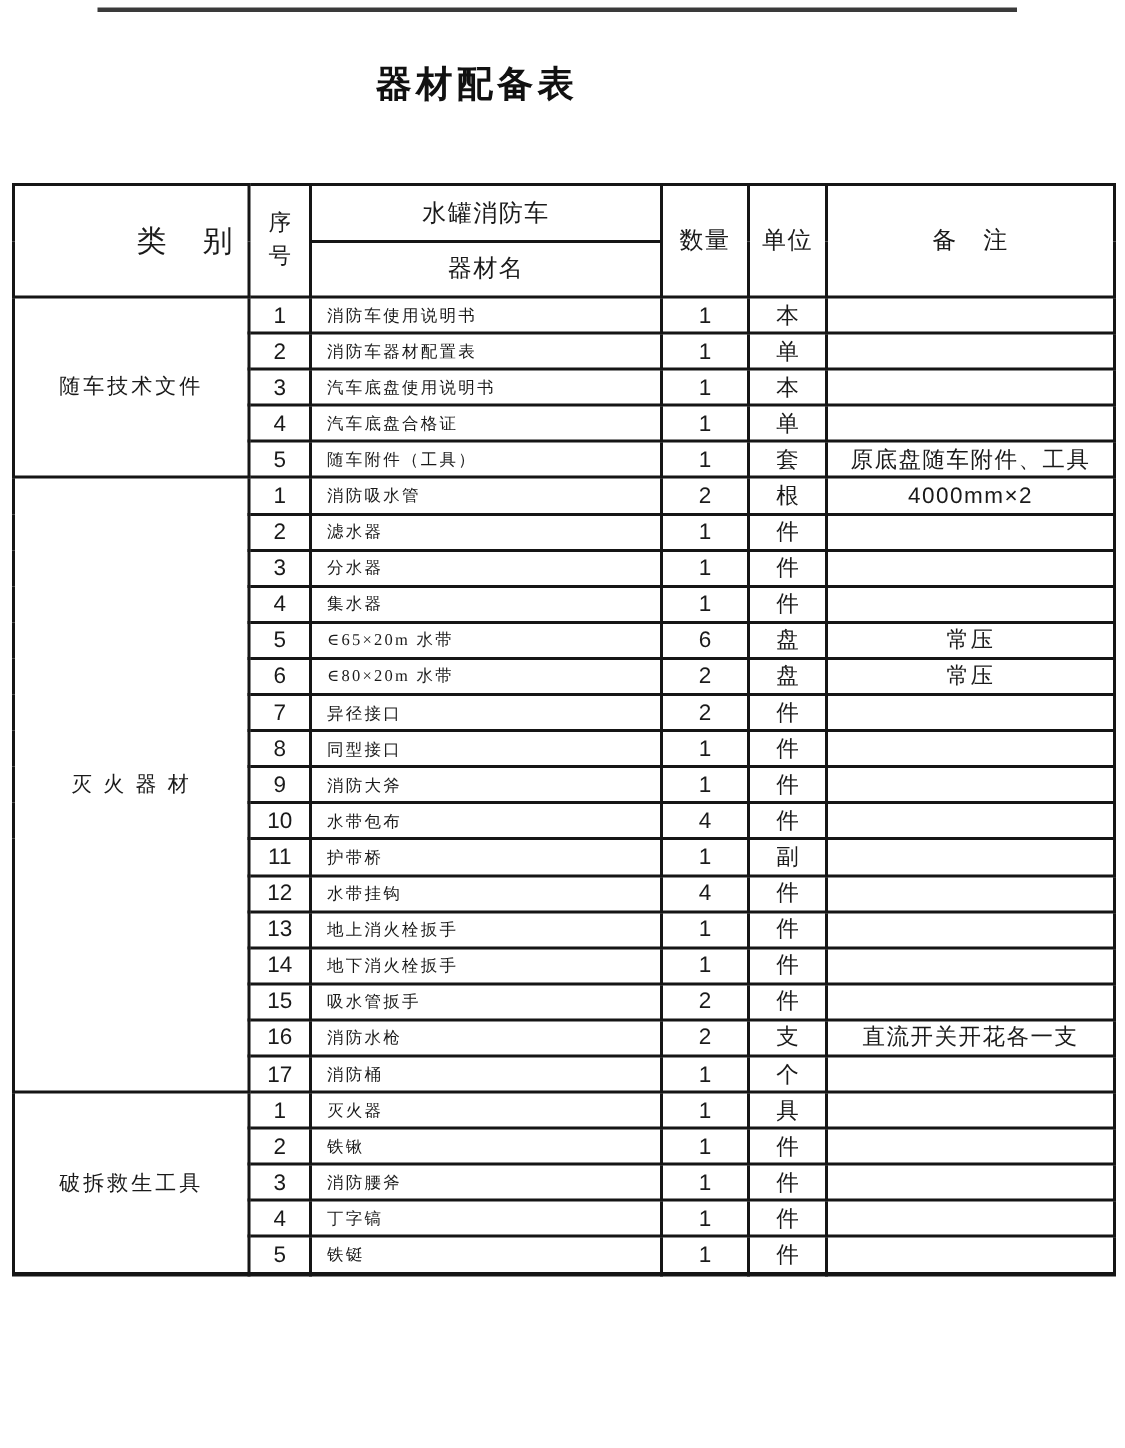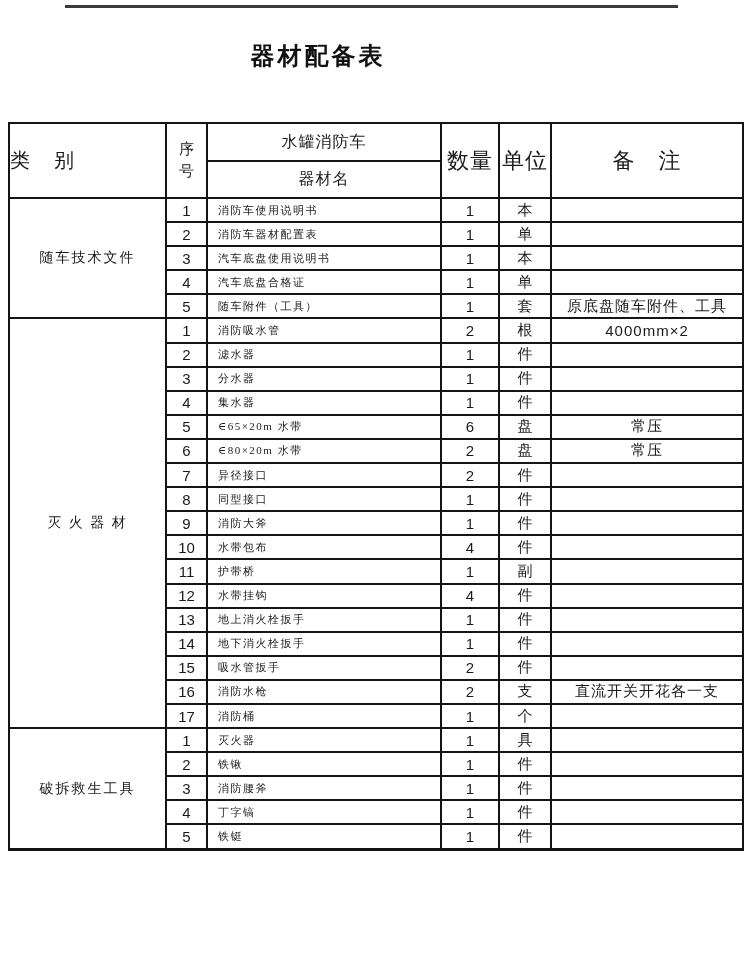--- a/index.html
+++ b/index.html
@@ -47,36 +47,36 @@
   table.equip td {
     border: 2px solid #151515;
     padding: 0;
     overflow: hidden;
     vertical-align: middle;
   }
   tr.hrow1 { height: 38px; }
   tr.hrow2 { height: 37px; }
   .h-cat {
     font-size: 20px;
-    text-align: left;
+    text-align: right;
     padding-right: 8px !important;
     letter-spacing: 2px;
   }
   .h-serial {
     font-size: 15px;
     text-align: center;
     line-height: 1.45;
   }
   .h-main {
     font-size: 16px;
     text-align: center;
     letter-spacing: 1px;
   }
   .h-num {
-    font-size: 22px;
+    font-size: 16px;
     text-align: center;
     letter-spacing: 1px;
   }
   .c-cat {
     text-align: center;
     font-size: 14px;
     letter-spacing: 2px;
   }
   .c-no, .c-qty {
     text-align: center;

